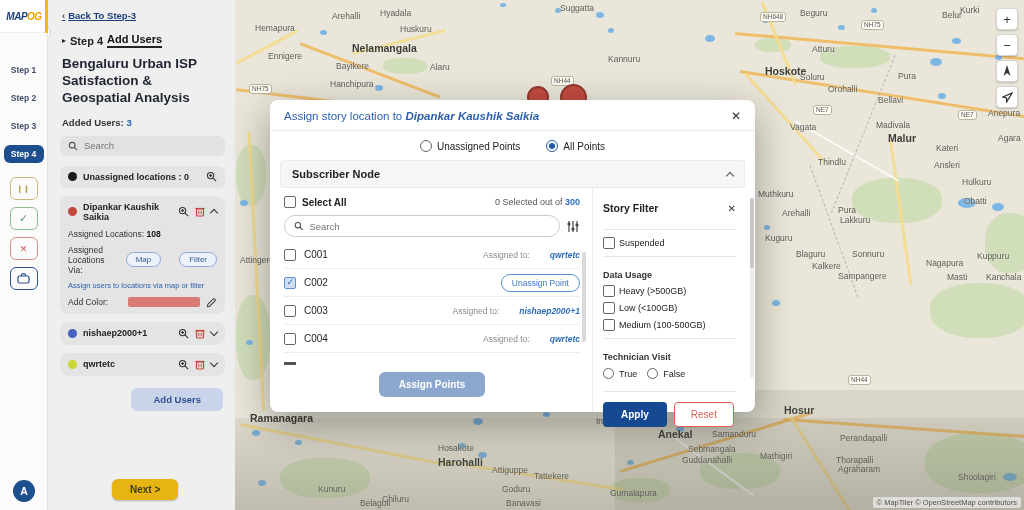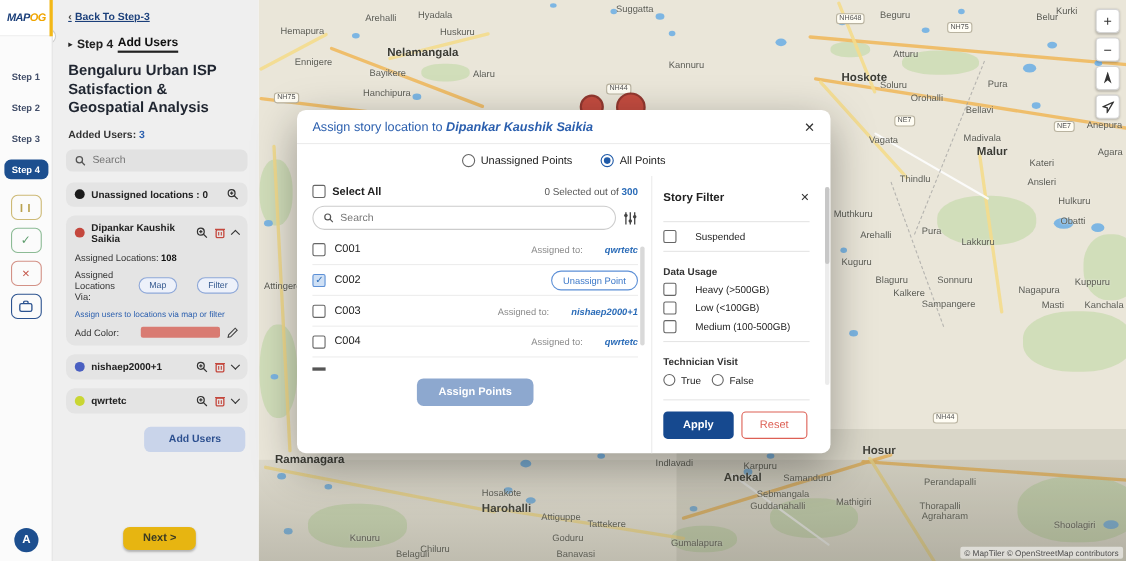--- a/index.html
+++ b/index.html
@@ -115,21 +115,21 @@
   .srow.checked .cbx:after { content:"✓"; position:absolute; left:1.5px; top:-1px; font-size:9px; color:#2b6cb8; }
   .partial-dash { width:12px; height:3px; background:#555; margin-top:9px; }
   .assign-btn { align-self:center; margin-top:7px; background:#8da8cf; color:#fff; border:none; border-radius:6px; font-size:10px; font-weight:bold; padding:7px 20px; cursor:pointer; }
   .list-scroll { position:absolute; right:-6px; top:64px; width:4px; height:90px; background:#d9d9d9; border-radius:2px; }
 
   .filter-col { width:152px; margin-left:12px; border-left:1px solid #ececec; padding:8px 8px 0 10px; position:relative; }
   .f-head { display:flex; align-items:center; padding:6px 0 8px 0; }
   .f-title { font-size:10.5px; font-weight:bold; color:#222; }
   .f-x { margin-left:auto; background:none; border:none; font-size:10px; color:#333; cursor:pointer; }
   .fdiv { border:none; border-top:1px solid #e5e5e5; margin:7px 0; }
-  .chk { display:flex; align-items:center; gap:17px; font-size:9px; color:#222; margin-top:5px; cursor:pointer; }
+  .chk { display:flex; align-items:center; gap:4px; font-size:9px; color:#222; margin-top:5px; cursor:pointer; }
   .f-sub { font-size:9px; font-weight:bold; color:#333; margin-top:13px; }
   .f-radios { display:flex; gap:10px; margin-top:6px; }
   .f-radios .radio { font-size:9px; }
   .f-radios .rdot { width:11px; height:11px; }
   .f-actions { display:flex; gap:7px; margin-top:10px; }
   .apply-btn { background:#16498f; color:#fff; border:none; border-radius:4px; font-size:10px; font-weight:bold; padding:6px 18px; cursor:pointer; }
   .reset-btn { background:#fff; color:#dd6055; border:1px solid #dd6055; border-radius:4px; font-size:10px; padding:6px 16px; cursor:pointer; }
   .filter-scroll { position:absolute; right:-10px; top:10px; width:4px; height:180px; background:#ececec; border-radius:2px; }
   .filter-scroll .thumb { position:absolute; top:0; left:0; width:4px; height:70px; background:#c7c7c7; border-radius:2px; }
 
@@ -246,21 +246,21 @@
         <span class="map-label" style="left: 763px; top: 133px;">Agara</span>
         <span class="map-label bold" style="left: 653px; top: 132px;">Malur</span>
         <span class="map-label" style="left: 701px; top: 143px;">Kateri</span>
         <span class="map-label" style="left: 699px; top: 160px;">Ansleri</span>
         <span class="map-label" style="left: 727px; top: 177px;">Hulkuru</span>
         <span class="map-label" style="left: 729px; top: 196px;">Obatti</span>
         <span class="map-label" style="left: 583px; top: 157px;">Thindlu</span>
         <span class="map-label" style="left: 523px; top: 189px;">Muthkuru</span>
         <span class="map-label" style="left: 547px; top: 208px;">Arehalli</span>
         <span class="map-label" style="left: 603px; top: 205px;">Pura</span>
-        <span class="map-label" style="left: 639px; top: 215px;">Lakkuru</span>
+        <span class="map-label" style="left: 605px; top: 215px;">Lakkuru</span>
         <span class="map-label" style="left: 530px; top: 233px;">Kuguru</span>
         <span class="map-label" style="left: 561px; top: 249px;">Blaguru</span>
         <span class="map-label" style="left: 577px; top: 261px;">Kalkere</span>
         <span class="map-label" style="left: 617px; top: 249px;">Sonnuru</span>
         <span class="map-label" style="left: 603px; top: 271px;">Sampangere</span>
         <span class="map-label" style="left: 691px; top: 258px;">Nagapura</span>
         <span class="map-label" style="left: 742px; top: 251px;">Kuppuru</span>
         <span class="map-label" style="left: 712px; top: 272px;">Masti</span>
         <span class="map-label" style="left: 751px; top: 272px;">Kanchala</span>
         <span class="map-label" style="left: 5px; top: 255px;">Attingere</span>
@@ -500,20 +500,24 @@
         <label class="radio">
           <span class="rdot"></span>
           <span>Unassigned Points</span>
         </label>
 
         <label class="radio selected">
           <span class="rdot"></span>
           <span>All Points</span>
         </label>
       </div>
+    <div class="section-bar">
+      <span class="stitle">Subscriber Node</span>
+      <span class="chev up"></span>
+    </div>
     <div class="modal-body">
       <div class="list-col">
         <div class="selrow">
           <span class="cbx"></span>
           <span class="sel-lab">Select All</span>
           <span class="sel-count">
             <span>0 Selected out of</span> <b>300</b>
           </span>
         </div>
         <div class="msearch">

